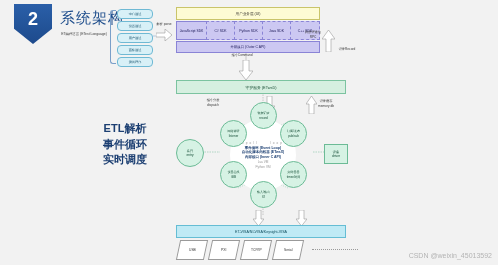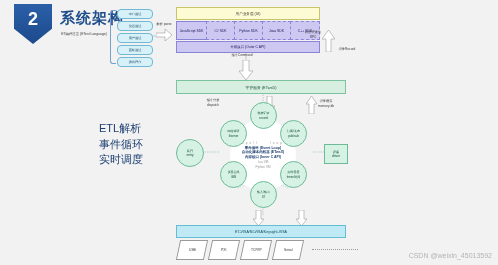--- a/index.html
+++ b/index.html
@@ -16,21 +16,21 @@
   .badge{
     position:absolute;left:14px;top:4px;width:38px;height:40px;
     background:linear-gradient(180deg,#2a5fa8 0%,#1d4a8c 100%);
     clip-path:polygon(0 0,100% 0,100% 62%,50% 100%,0 62%);
     color:#fff;font-size:18px;font-weight:bold;
     display:flex;align-items:flex-start;justify-content:center;
     padding-top:5px;box-sizing:border-box;
   }
   .slide-title{
     position:absolute;left:60px;top:9px;
-    font-size:15px;font-weight:bold;color:#1f4e8c;letter-spacing:1px;
+    font-size:15px;font-weight:normal;color:#1f4e8c;letter-spacing:1px;
   }
 
   
   .etl-label{
     position:absolute;left:60px;top:32px;width:48px;
     font-size:3.4px;color:#3b3b3b;line-height:1.5;text-align:center;
   }
   .brace{
     position:absolute;left:110px;top:10px;width:5px;height:52px;
     border-left:0.7px solid #7a9fc9;border-top:0.7px solid #7a9fc9;
@@ -85,23 +85,23 @@
 
   
   .arw{position:absolute;}
   .cap{
     position:absolute;font-size:3.2px;color:#3b3b3b;
     line-height:1.45;text-align:center;white-space:pre;
   }
 
   
   .etl-big{
-    position:absolute;left:99px;top:121px;width:76px;
-    font-size:11px;font-weight:normal;color:#1c3f72;
-    line-height:1.42;text-align:left;
+    position:absolute;left:87px;top:121px;width:76px;
+    font-size:11px;font-weight:bold;color:#1c3f72;
+    line-height:1.42;text-align:center;
   }
 
   
   .cluster{position:absolute;left:213px;top:104px;width:100px;height:102px;}
   .core{
     position:absolute;left:17px;top:15px;width:66px;height:72px;
     border-radius:50%;
     background:#fff;
     display:flex;flex-direction:column;align-items:center;justify-content:center;
     gap:0.5px;

